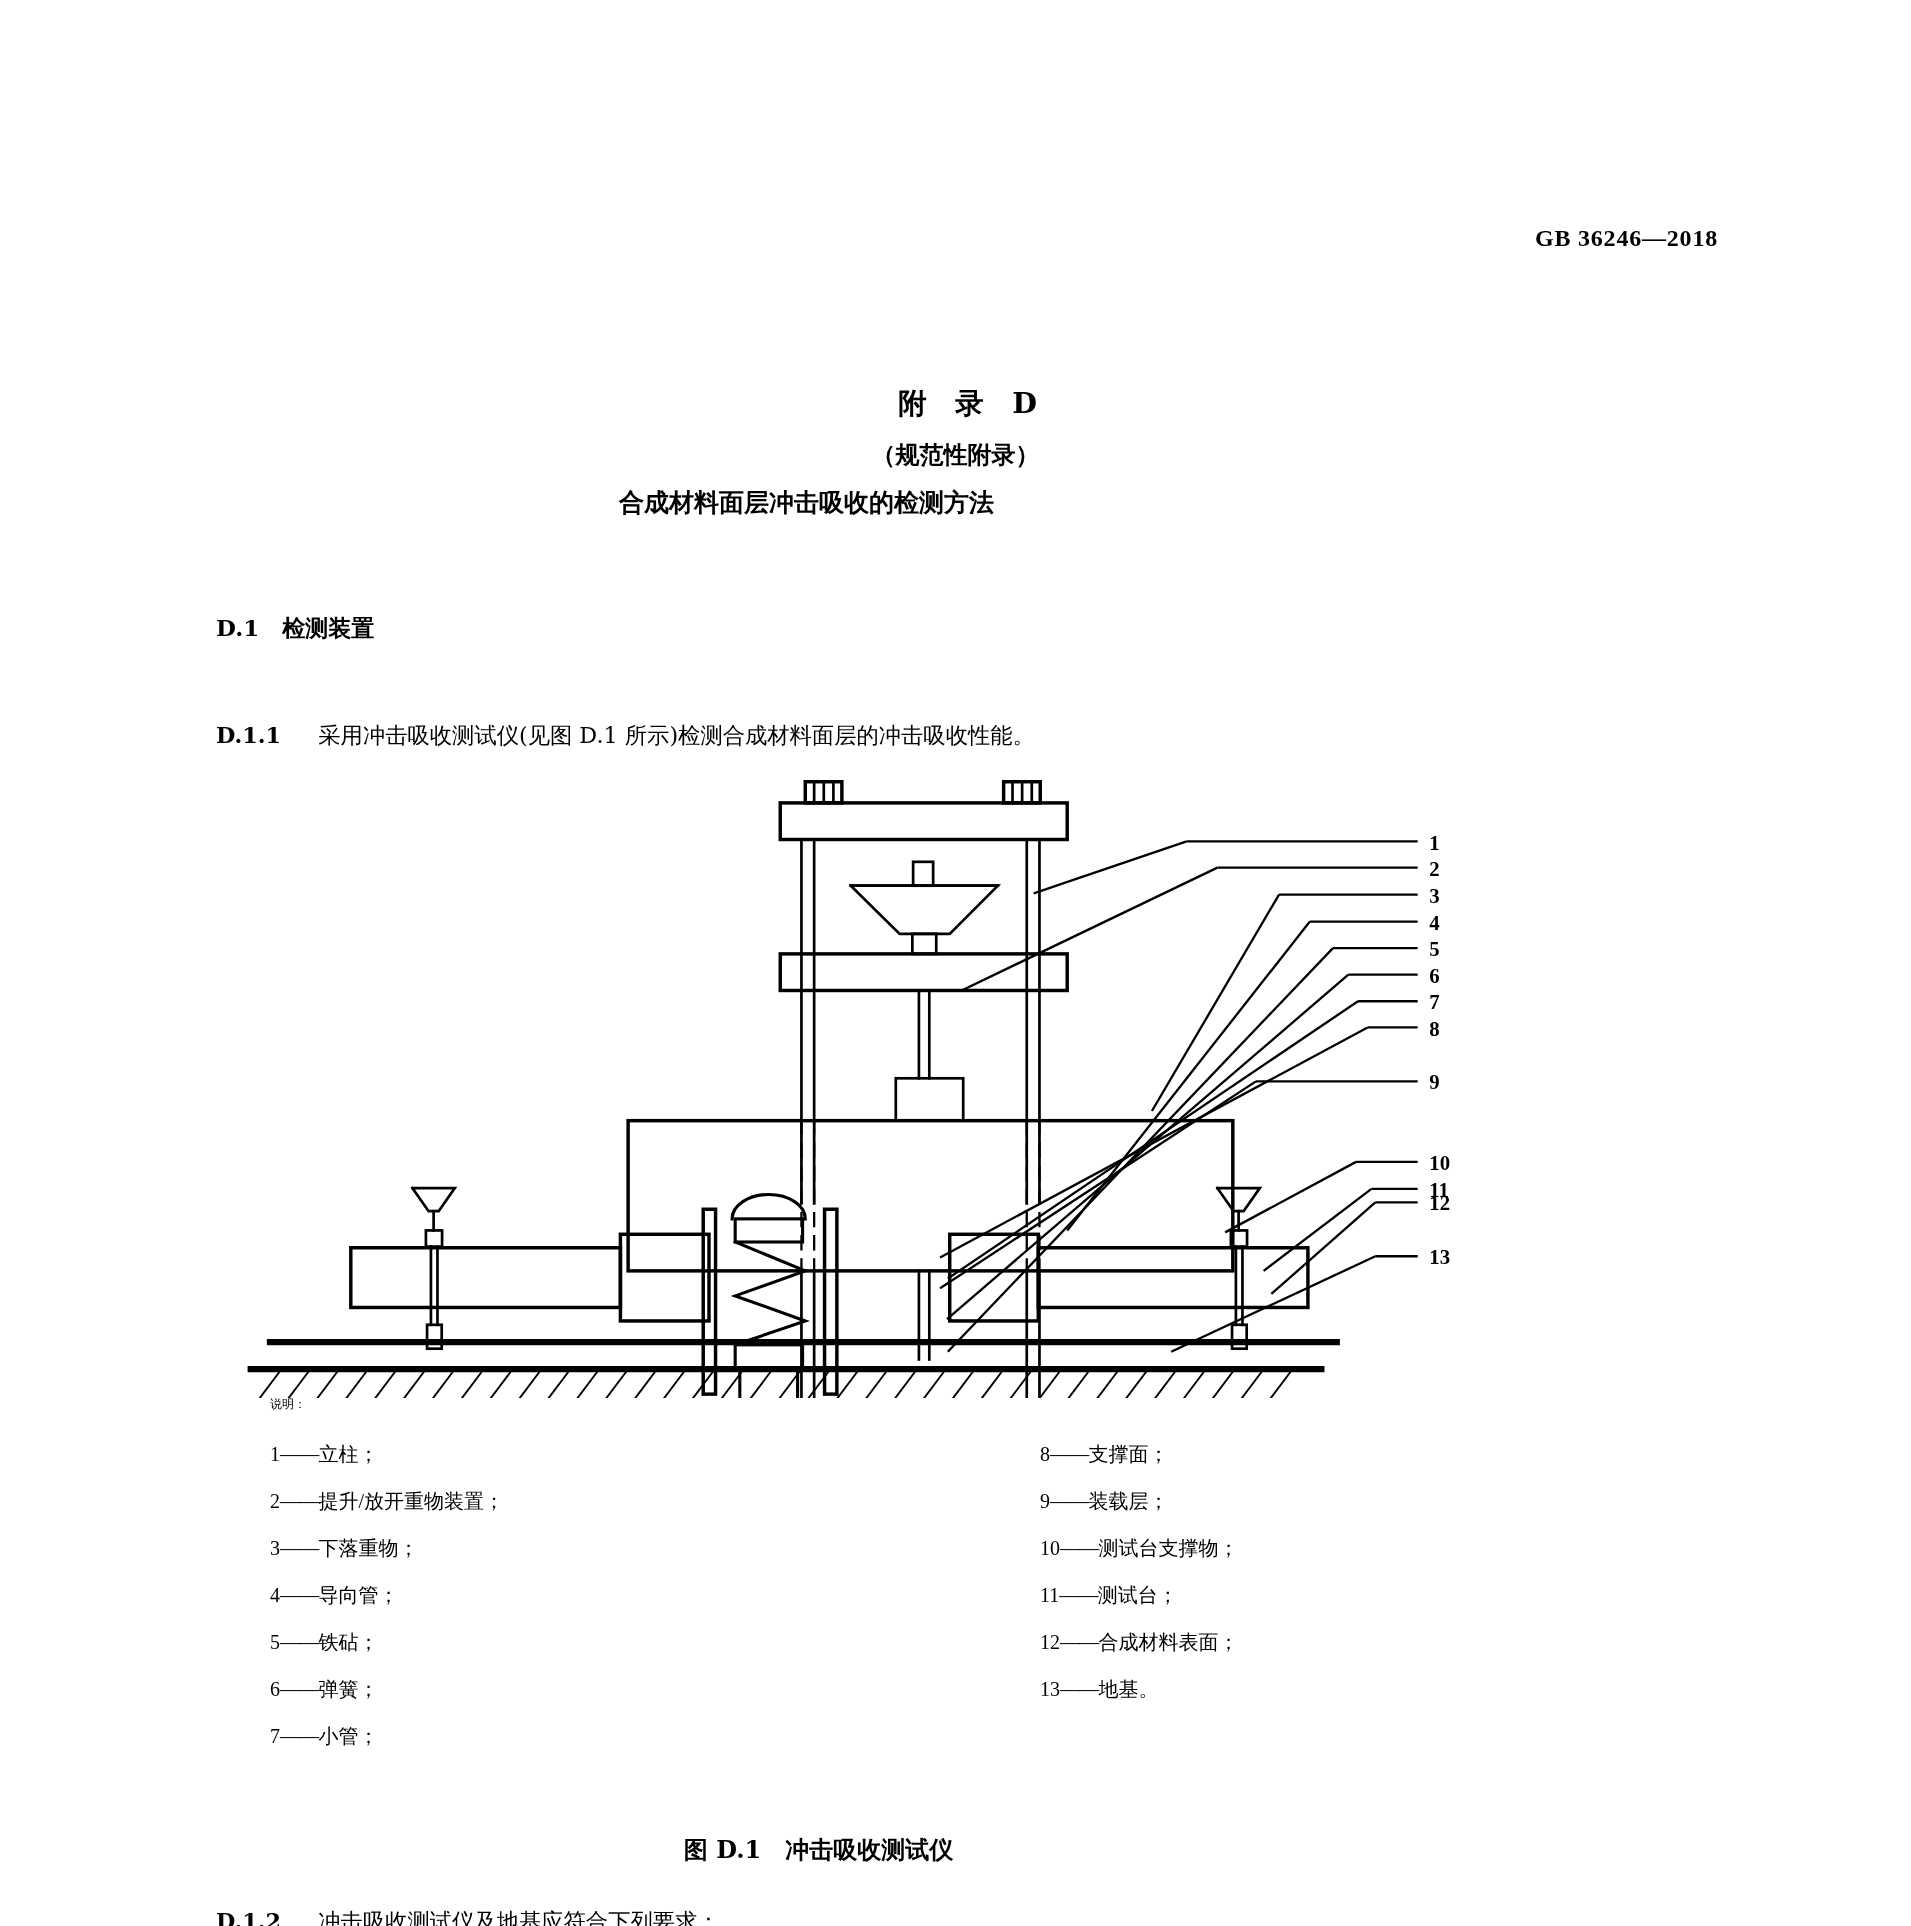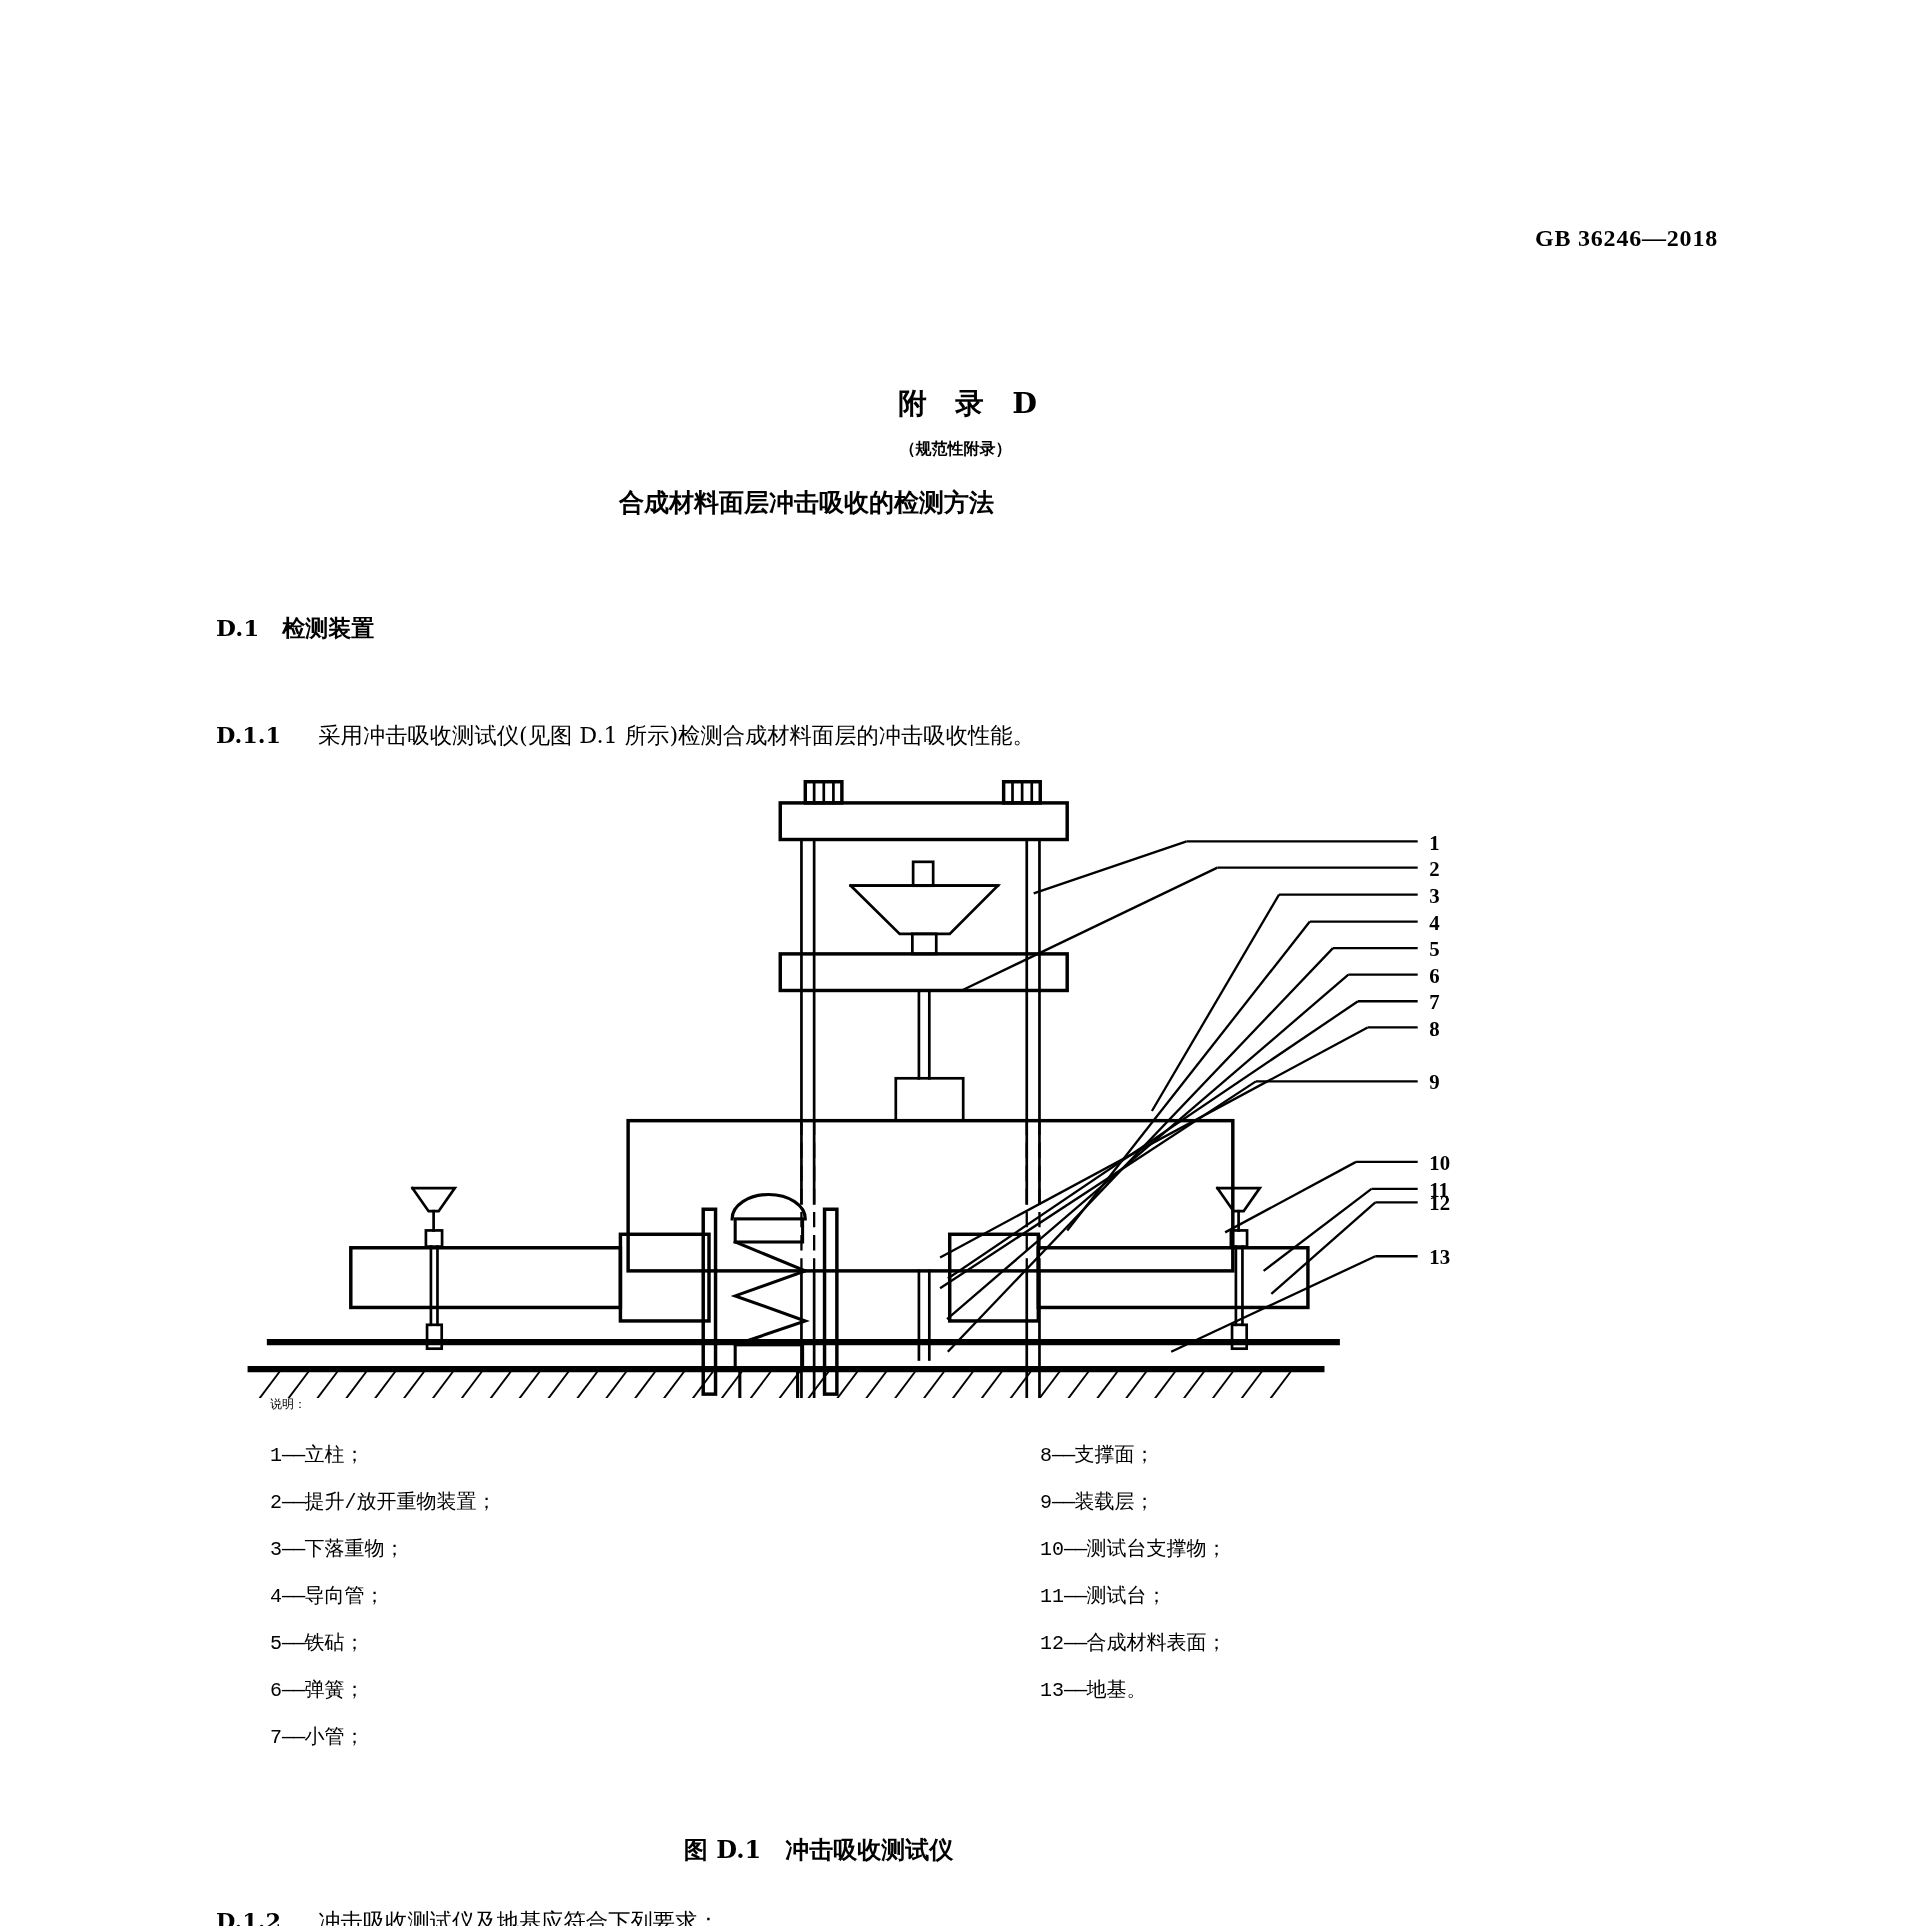--- a/index.html
+++ b/index.html
@@ -20,21 +20,21 @@
 
   
   .annex-title{
     position:absolute;left:0;top:385px;width:1911px;text-align:center;
     font-size:28.5px;font-weight:bold;letter-spacing:0px;
     font-family:"DejaVu Serif","Liberation Serif",serif;
     padding-left:12px;
   }
   .annex-sub{
     position:absolute;left:0;top:439px;width:1911px;text-align:center;
-    font-size:16px;font-weight:bold;
+    font-size:24px;font-weight:bold;
     font-family:"DejaVu Serif","Liberation Serif",serif;
   }
   .annex-name{
     position:absolute;left:0;top:486px;width:1613px;text-align:center;
     font-size:25px;font-weight:bold;
     font-family:"DejaVu Serif","Liberation Serif",serif;
   }
 
   
   .sec-h{
@@ -48,21 +48,21 @@
   .para .num{font-weight:bold;}
 
   
   .fig{position:absolute;left:216px;top:774px;width:1479px;height:624px;}
   .fig svg{display:block;}
 
   
   .legend-h{position:absolute;left:270px;top:1396px;font-size:12px;
             font-family:"DejaVu Serif","Liberation Serif",serif;}
   .lg{position:absolute;font-size:20px;white-space:nowrap;
-      font-family:Liberation Mono, monospace;}
+      font-family:Liberation Serif, serif;}
   .lgcol-l{left:270px;}
   .lgcol-r{left:1040px;}
   .lg .n{display:inline-block;text-align:left;}
   .lg .d{letter-spacing:-0.8px;}
 
   .fig-cap{
     position:absolute;left:0;top:1834px;width:1637px;text-align:center;
     font-size:24px;font-weight:bold;
     font-family:"DejaVu Serif","Liberation Serif",serif;
   }

